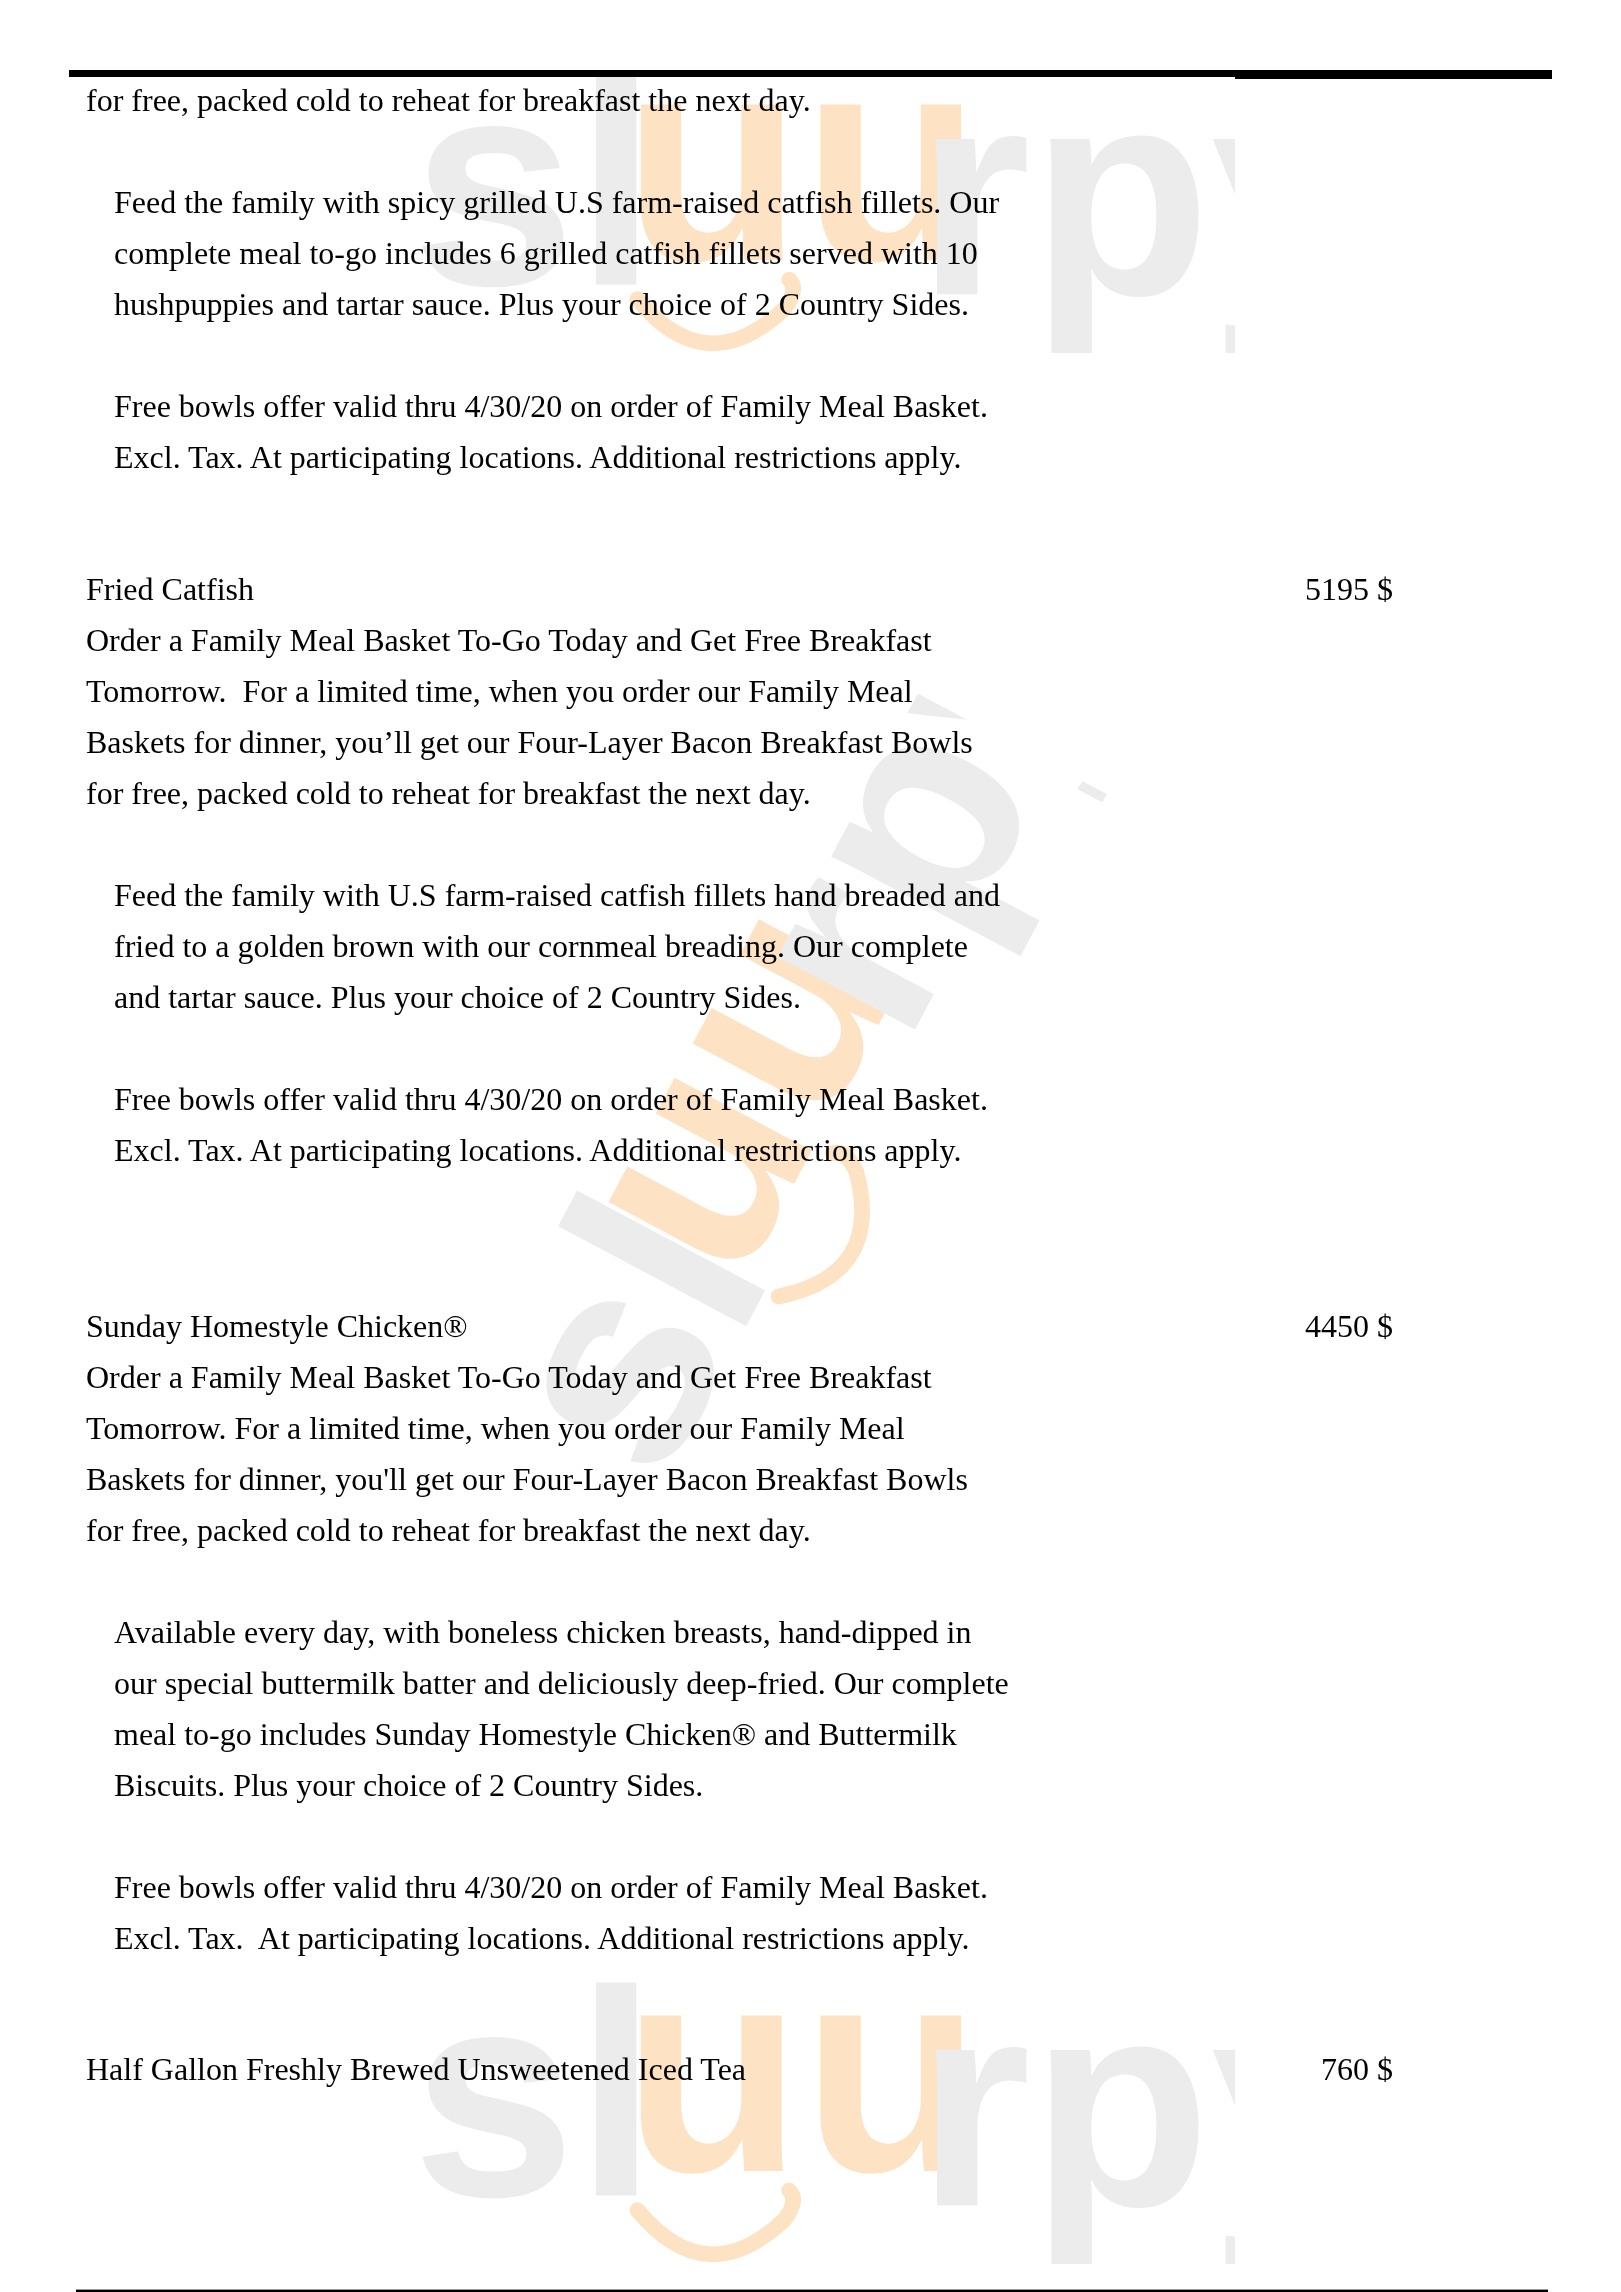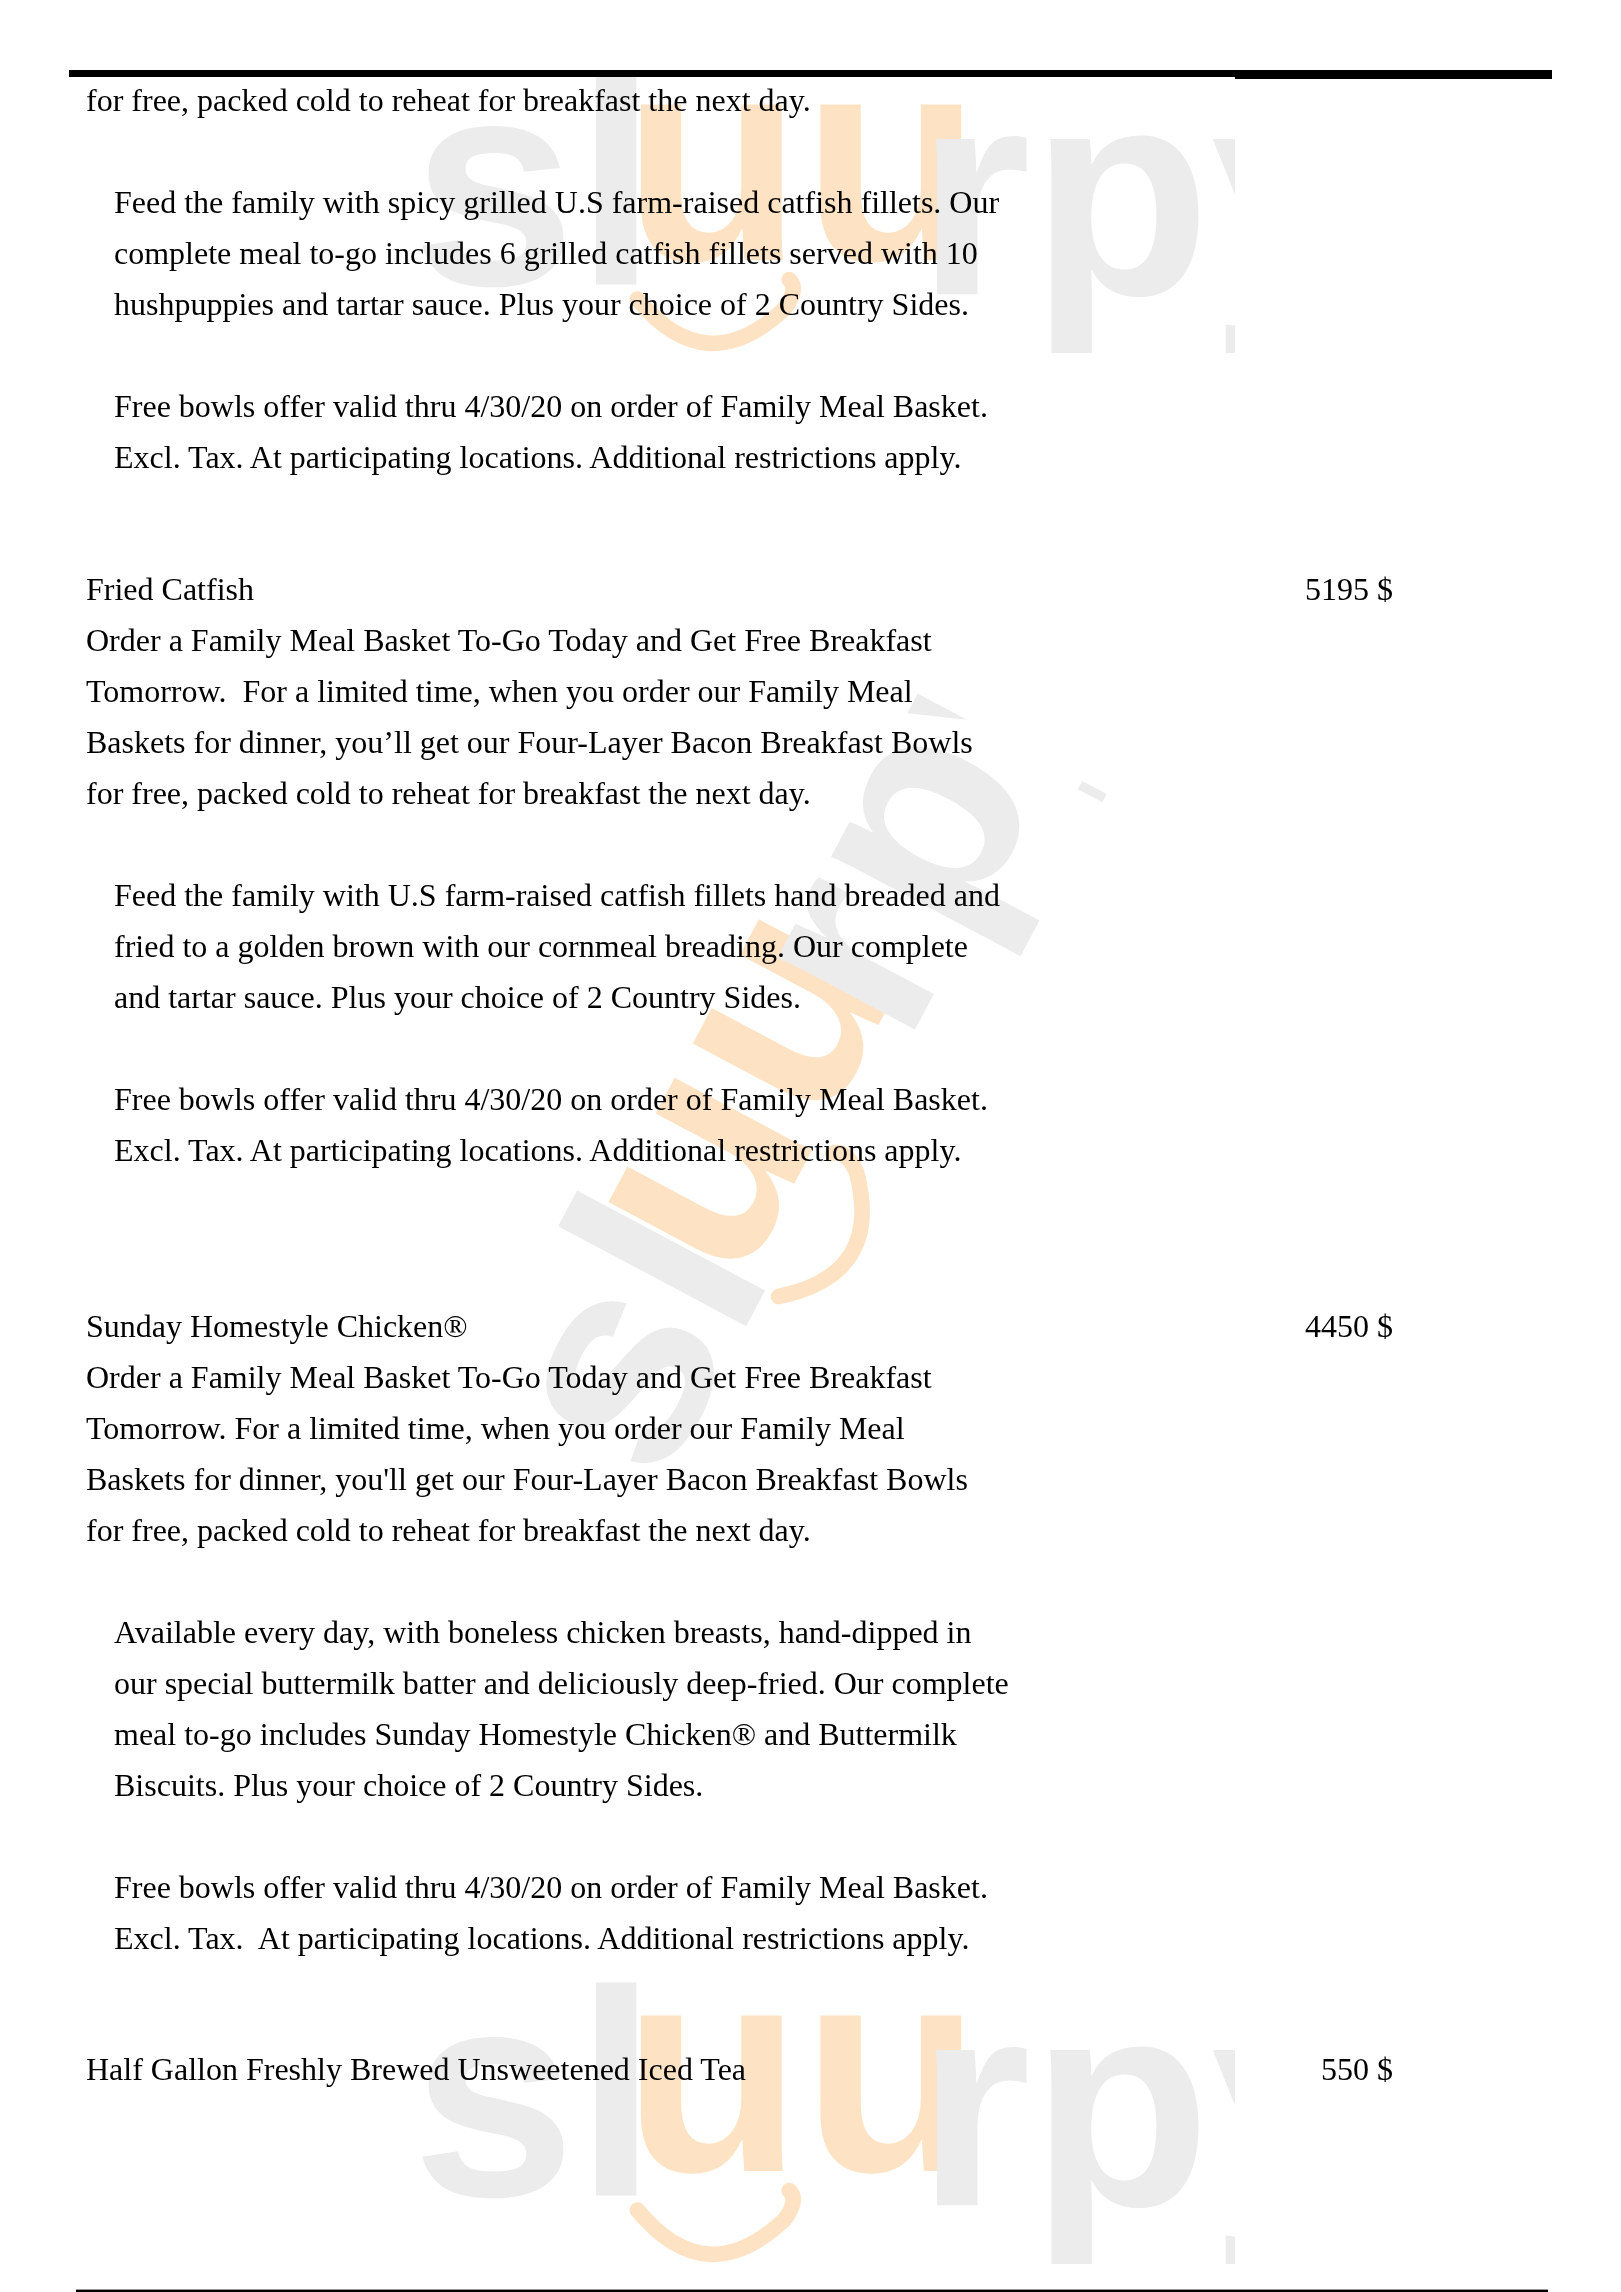--- a/index.html
+++ b/index.html
@@ -176,16 +176,16 @@
   </div>
   <div class="para">
     <span class="line">Free bowls offer valid thru 4/30/20 on order of Family Meal Basket.</span>
     <span class="line">Excl. Tax.  At participating locations. Additional restrictions apply.</span>
   </div>
 </div>
 
 <div class="block" style="top:2044px;text-align:center;">
   <div class="title-row">
     <span class="item-title">Half Gallon Freshly Brewed Unsweetened Iced Tea</span>
-    <span class="item-price">550 $</span>
+    <span class="item-price">760 $</span>
   </div>
 </div>
 
 
 </body></html>

